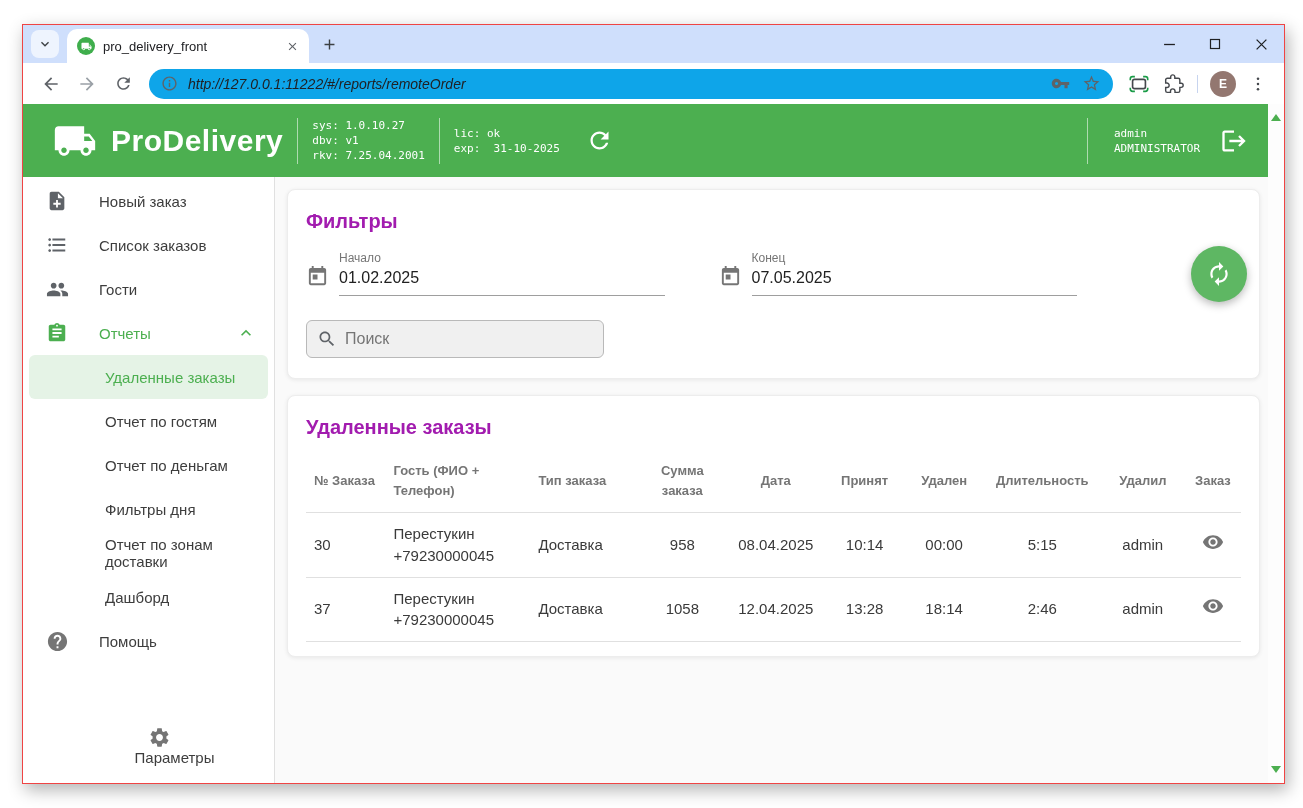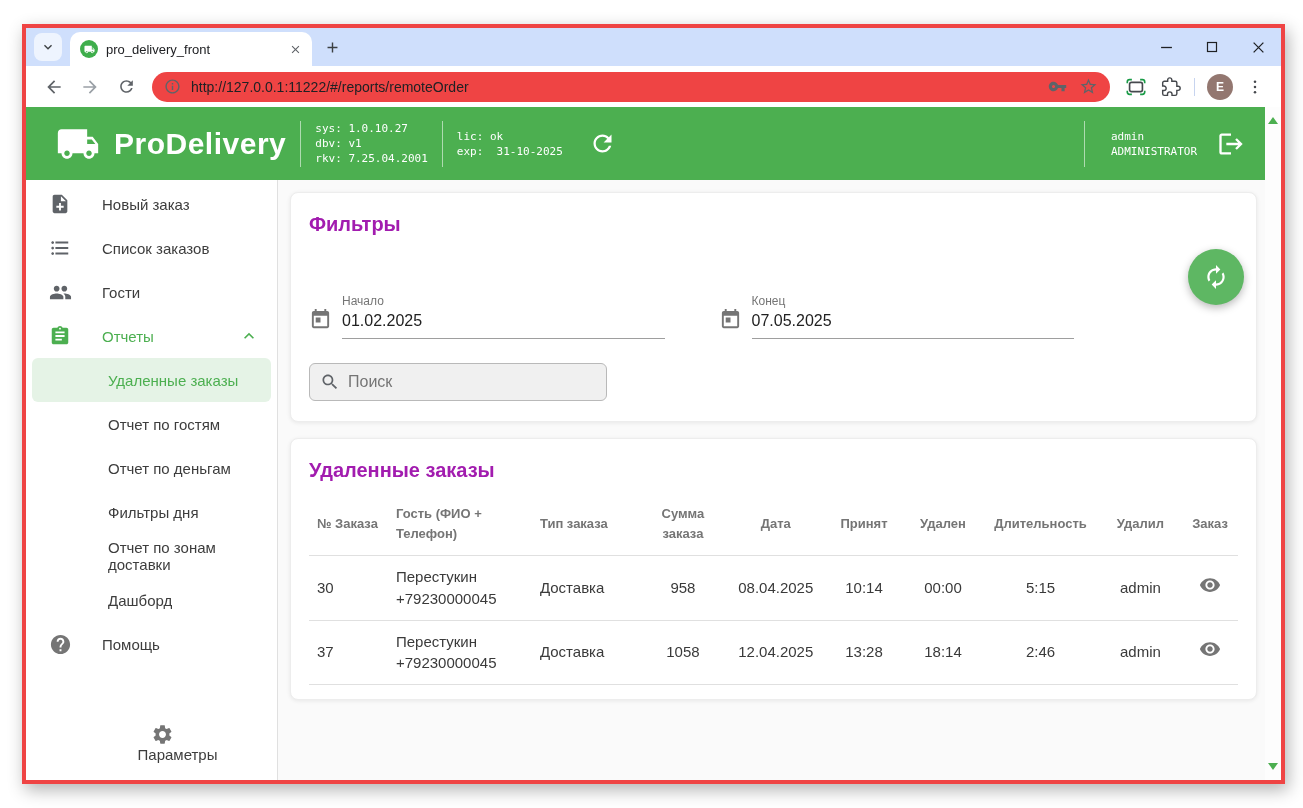--- a/index.html
+++ b/index.html
@@ -1,42 +1,42 @@
 <!DOCTYPE html>
 <html><head>
 <meta charset="utf-8">
 <style>
   * { box-sizing: border-box; margin: 0; padding: 0; }
   html,body { width:1303px; height:808px; background:#fff; font-family:"Liberation Sans",sans-serif; overflow:hidden; }
   body { position:relative; }
 
   
   .window { position:absolute; left:22px; top:24px; width:1263px; height:760px;
-    background:#fff; border:4px solid #ef4444; box-shadow: 3px 6px 16px rgba(0,0,0,.30);
+    background:#fff; border:1px solid #ef4444; box-shadow: 3px 6px 16px rgba(0,0,0,.30);
     display:flex; flex-direction:column; }
 
   
   .tabstrip { height:38px; background:#cfdffc; display:flex; align-items:flex-end; padding-left:8px; flex:0 0 auto; }
   .tab-search { width:28px; height:28px; border-radius:8px; background:rgba(255,255,255,.65);
     display:flex; align-items:center; justify-content:center; margin:0 4px 5px 0; color:#3c4043; cursor:pointer; }
   .tab { width:242px; height:34px; background:#fff; border-radius:10px 10px 0 0;
     display:flex; align-items:center; padding:0 8px 0 10px; margin-left:4px; }
   .favicon { width:18px; height:18px; border-radius:50%; background:#3fae4c; display:flex;
     align-items:center; justify-content:center; color:#fff; flex:0 0 auto; }
   .tab-title { font-size:13px; color:#202124; margin-left:8px; flex:1; white-space:nowrap; overflow:hidden; }
   .tab-close { width:18px; height:18px; color:#5f6368; display:flex; align-items:center; justify-content:center; border-radius:50%; cursor:pointer; }
   .newtab { width:28px; height:28px; margin:0 0 5px 6px; display:flex; align-items:center; justify-content:center; color:#3c4043; border-radius:50%; cursor:pointer; }
   .ts-spacer { flex:1; }
   .wincontrols { display:flex; align-items:center; height:100%; }
   .winbtn { width:46px; height:100%; display:flex; align-items:center; justify-content:center; color:#1f2023; cursor:pointer; }
 
   
   .toolbar { height:41px; background:#fff; display:flex; align-items:center; padding:0 10px; flex:0 0 auto; }
   .navbtn { width:30px; height:30px; display:flex; align-items:center; justify-content:center; border-radius:50%; margin:0 3px; cursor:pointer; }
-  .omnibox { flex:1; height:30px; background:#ef4444; border-radius:15px; display:flex; align-items:center; padding:0 12px; margin:8px 8px; }
+  .omnibox { flex:1; height:30px; background:#0ea5e9; border-radius:15px; display:flex; align-items:center; padding:0 12px; margin:8px 8px;font-style:italic; }
   .omni-url { flex:1; font-size:14px; color:#202124; margin-left:10px; white-space:nowrap; overflow:hidden; }
   .omni-ic { display:flex; align-items:center; justify-content:center; color:#5f6368; margin-left:12px; cursor:pointer; }
   .tb-ic { display:flex; align-items:center; justify-content:center; color:#45484d; margin:0 7px; cursor:pointer; }
   .tb-sep { width:1px; height:18px; background:#c7d4ef; margin:0 6px; }
   .avatar { width:26px; height:26px; border-radius:50%; background:#937770; color:#fff; font-size:12px; font-weight:bold;
     display:flex; align-items:center; justify-content:center; margin:0 6px; cursor:pointer; }
 
   
   .app { flex:1; display:flex; min-height:0; }
   .app-main { flex:1; display:flex; flex-direction:column; min-width:0; }
@@ -73,21 +73,21 @@
 
   .content { flex:1; background:#fafafa; padding:12px 8px 0 12px; overflow:hidden; }
   .card { background:#fff; border:1px solid #ededed; border-radius:8px; box-shadow:0 1px 4px rgba(0,0,0,.08); padding:14px 18px; margin-bottom:16px; }
   .card-title { font-size:20px; font-weight:bold; color:#a21caf; padding:6px 0 2px 0; }
 
   
   .filters-card { position:relative; }
   .dates-row { display:flex; margin-top:16px; padding-right:110px; }
   .date-field { flex:1; display:flex; align-items:flex-end; margin-right:54px; cursor:pointer; }
   .cal-icon { color:#757575; margin-bottom:8px; display:flex; }
-  .df-main { flex:1; margin-left:10px; border-bottom:1px solid #9e9e9e;margin-top:40px; }
+  .df-main { flex:1; margin-left:10px; border-bottom:1px solid #9e9e9e; }
   .df-label { font-size:12px; color:#757575; }
   .df-value { font-size:16px; color:#212121; padding:4px 0 8px 0; }
   .fab { position:absolute; top:56px; right:12px; width:56px; height:56px; border-radius:50%;
     background:#5eb763; display:flex; align-items:center; justify-content:center; color:#fff;
     box-shadow:0 3px 8px rgba(0,0,0,.28); cursor:pointer; }
   .searchbox { margin:24px 0 6px 0; width:298px; height:38px; background:#f0f0f0; border:1px solid #b9b9b9;
     border-radius:6px; display:flex; align-items:center; padding:0 10px; }
   .searchbox input { flex:1; border:none; outline:none; background:transparent; font-size:16px; color:#a21caf; margin-left:8px; font-family:"Liberation Sans",sans-serif; }
   .searchbox input::placeholder { color:#757575; }
   .search-ic { color:#5f6368; display:flex; }

